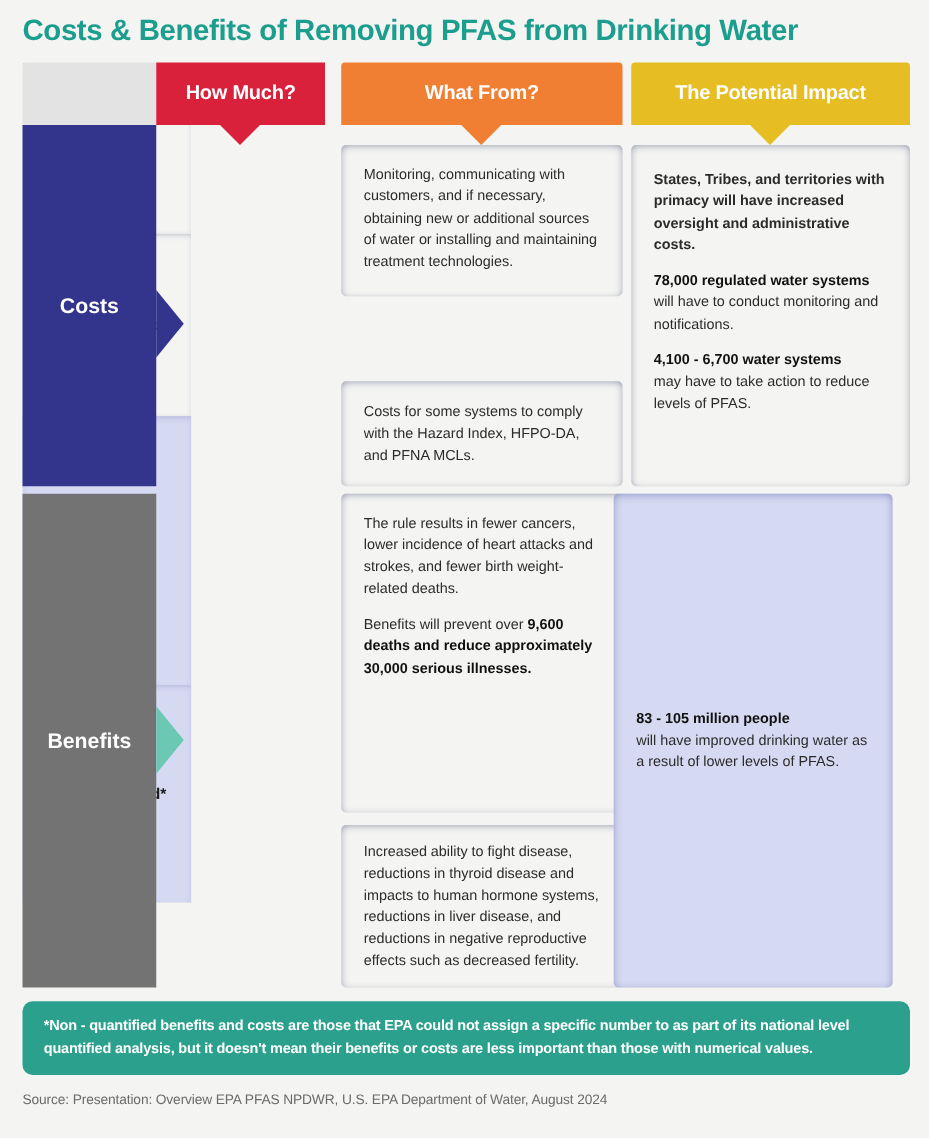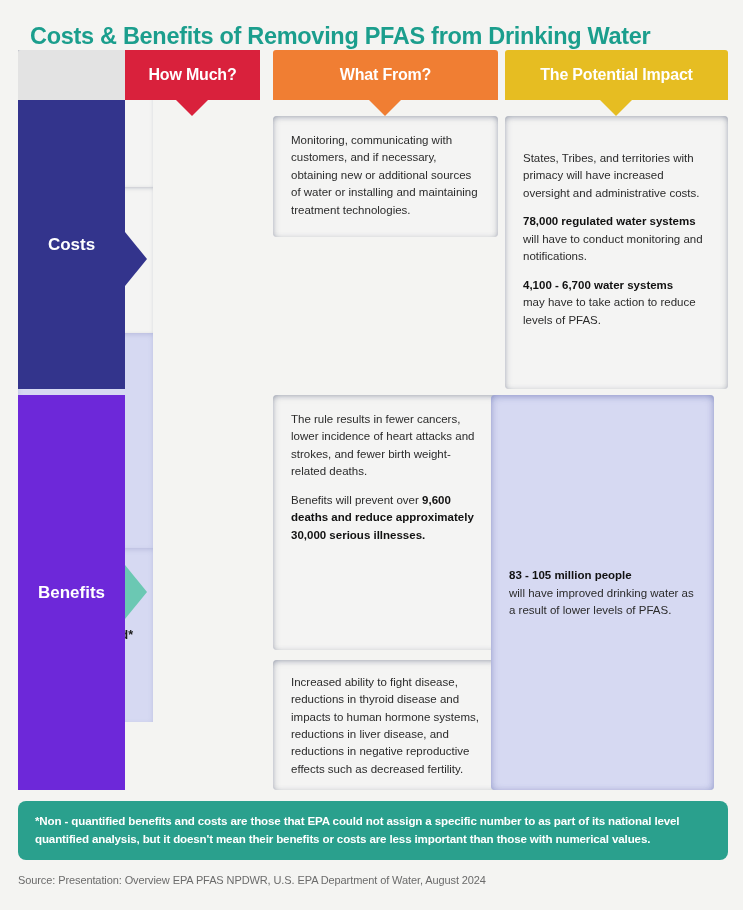--- a/index.html
+++ b/index.html
@@ -11,21 +11,21 @@
     background: #F4F4F2;
     font-family: "Liberation Sans", sans-serif;
     overflow: hidden;
   }
 
   .page {
     position: relative;
     width: 743px;
     height: 910px;
     background: #F4F4F2;
-    padding: 12px;
+    padding: 0;
   }
 
   
   .title {
     color: #1B9E8D;
     font-size: 23.5px;
     font-weight: bold;
     letter-spacing: -0.3px;
     padding: 10px 0 0 18px;
     line-height: 1.25;
@@ -86,21 +86,21 @@
     left: 0;
     width: 107px;
     display: flex;
     align-items: center;
     justify-content: center;
     color: #FFFFFF;
     font-size: 17px;
     font-weight: bold;
   }
   .catbar-costs    { top: 50px;  height: 289px; background: #33348C; }
-  .catbar-benefits { top: 345px; height: 395px; background: #6d28d9; }
+  .catbar-benefits { top: 345px; height: 395px; background: #737373; }
 
   .catbar .arrow {
     position: absolute;
     right: -22px;
     width: 0; height: 0;
     border-top: 27px solid transparent;
     border-bottom: 27px solid transparent;
   }
   .catbar-costs .arrow    { top: 132px; border-left: 22px solid #33348C; }
   .catbar-benefits .arrow { top: 170px; border-left: 22px solid #6BC8B3; }
@@ -156,21 +156,21 @@
   .wf-c1 { left: 255px; width: 225px; top: 66px;  height: 121px; }
   .wf-c2 { left: 255px; width: 225px; top: 255px; height: 84px;  display:flex; align-items:center; }
   .wf-b1 { left: 255px; width: 225px; top: 345px; height: 255px; }
   .wf-b2 { left: 255px; width: 225px; top: 610px; height: 130px; display:flex; align-items:center; }
 
   
   .pi-c  { left: 487px; width: 223px; top: 66px;  height: 273px; }
   .pi-b  { left: 473px; width: 223px; top: 345px; height: 395px;
            display: flex; align-items: center; }
 
-  .pi-c .lead { margin-top: 18px; }
+  .pi-c .lead { margin-top: 4px; font-weight: bold; }
 
   
   .footnote {
     position: absolute;
     left: 18px;
     top: 801px;
     width: 710px;
     background: #2AA08D;
     border-radius: 8px;
     color: #FFFFFF;
@@ -228,20 +228,23 @@
       <span>$1.5 Billion<br>Per Year</span>
     </div>
     <div class="howcell howcell-b2 lav">
       <span>Non-quantified*</span>
     </div>
 
     <div class="box wf-c1">
       <p>Monitoring, communicating with customers,  and if necessary, obtaining new or additional sources of water or installing and maintaining treatment technologies.</p>
     </div>
 
+    <div class="box wf-c2">
+      <p>Costs for some systems to comply with the Hazard Index, HFPO-DA, and PFNA MCLs.</p>
+    </div>
 
     <div class="box wf-b1">
       <p>The rule results in fewer cancers, lower incidence of heart attacks and strokes, and fewer birth weight-related deaths.</p>
       <p><span>Benefits will prevent over </span><b>9,600 deaths and reduce approximately 30,000 serious illnesses.</b></p>
     </div>
 
     <div class="box wf-b2">
       <p>Increased ability to fight disease, reductions in thyroid disease and impacts to human hormone systems, reductions in liver disease, and reductions in negative reproductive effects such as decreased fertility.</p>
     </div>
 

